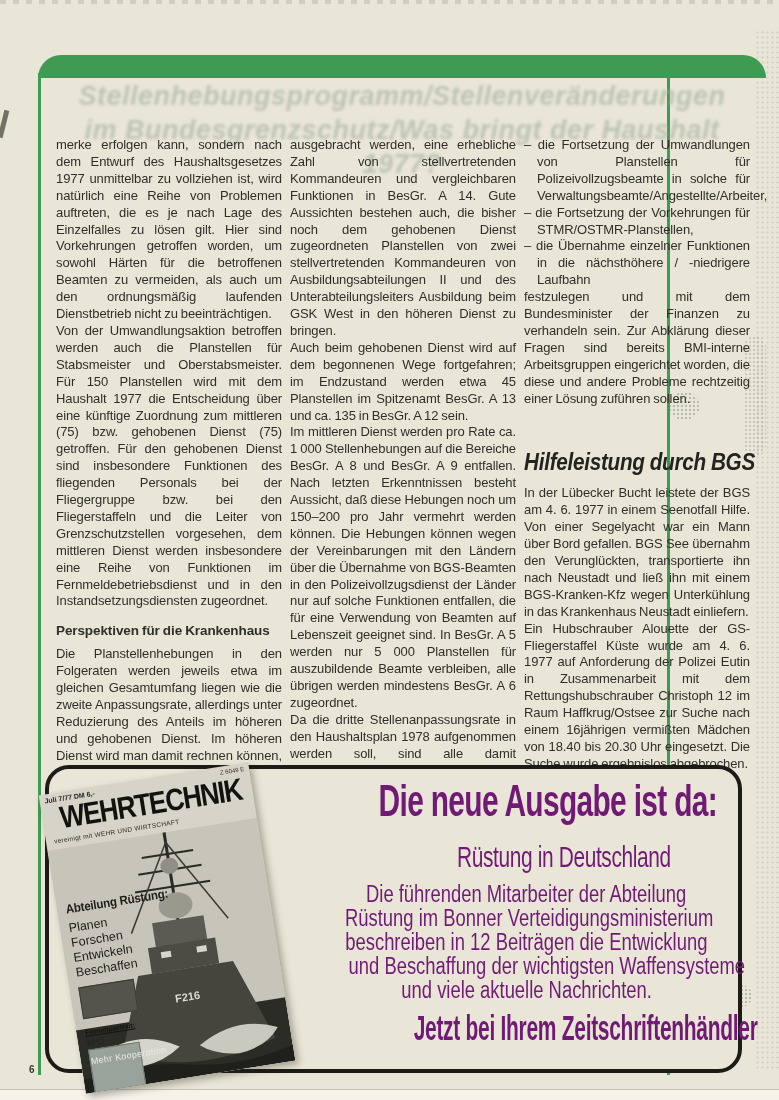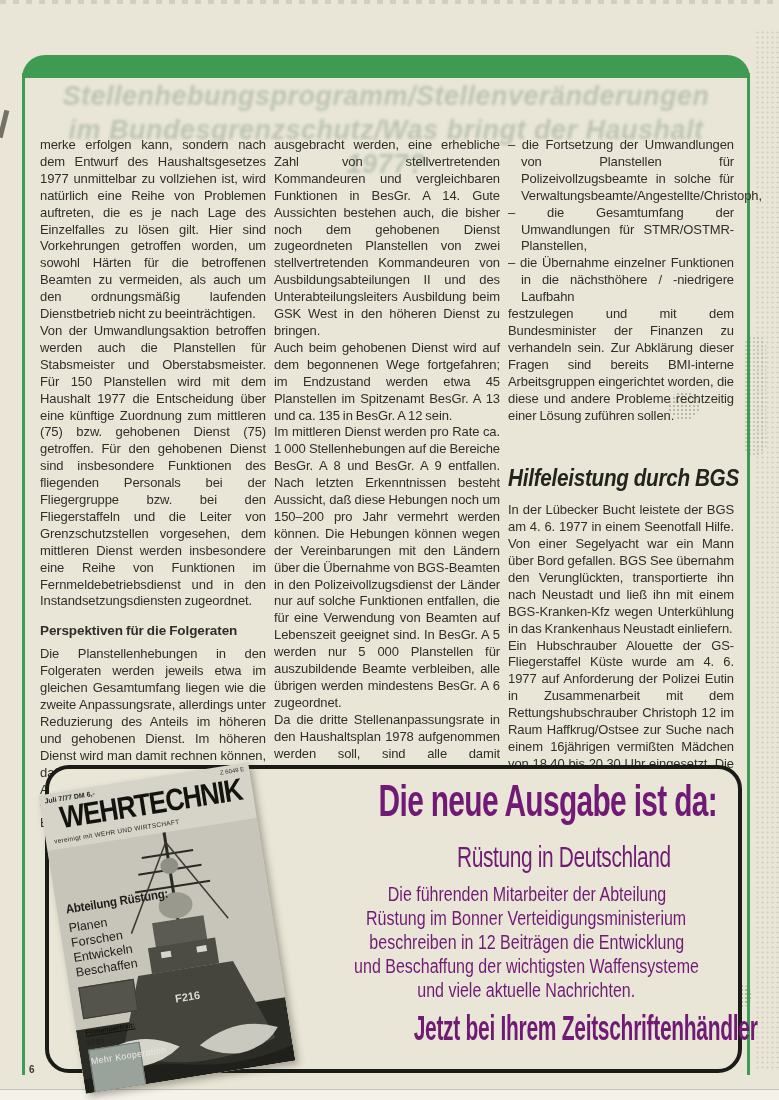--- a/index.html
+++ b/index.html
@@ -24,21 +24,21 @@
   .halftone{position:absolute;border-radius:50%;
     background-image:radial-gradient(#8f9884 35%,transparent 40%);
     background-size:4px 4px;opacity:.55;}
   .ht1{left:668px;top:392px;width:32px;height:28px;}
   .ht2{left:744px;top:336px;width:22px;height:120px;border-radius:10px;opacity:.35;}
   .ht3{left:724px;top:984px;width:28px;height:24px;}
   .bottom-strip{position:absolute;left:0;top:1089px;width:779px;height:11px;
     background:#f4f2e9;border-top:1px solid #c6c3b6;}
 
   
-  .card{position:absolute;left:22px;top:55px;width:728px;height:1025px;}
+  .card{position:absolute;left:38px;top:55px;width:632px;height:1025px;}
   .card-topbar{position:absolute;left:0;top:0;width:728px;height:23px;
     background:var(--green,#3f9b51);
     border-radius:26px 26px 0 0;}
   .card-side{position:absolute;top:18px;width:3px;height:1002px;background:var(--green,#3f9b51);}
   .card-side.left{left:0;}
   .card-side.right{right:0;}
 
   
   .ghost{position:absolute;left:30px;top:24px;width:668px;text-align:center;
     font-weight:bold;font-style:italic;font-size:27px;line-height:34px;
@@ -66,21 +66,21 @@
     background:#eae6d7;}
   .ad-right{position:absolute;left:250px;top:6px;width:455px;text-align:center;color:#701a75;}
   .ad-headline{font-size:44px;font-weight:bold;letter-spacing:-1px;
     display:inline-block;transform:scaleX(.68);transform-origin:center;
     white-space:nowrap;line-height:52px;}
   .ad-sub{display:block;text-align:right;padding-left:46px;margin-top:14px;}
   .ad-sub span{display:inline-block;font-size:29px;font-weight:400;
     transform:scaleX(.72);transform-origin:left center;white-space:nowrap;
     letter-spacing:-.5px;}
   .ad-body{margin-top:8px;line-height:24px;}
-  .ad-body div{font-size:20px;white-space:nowrap;}
+  .ad-body div{font-size:23px;white-space:nowrap;}
   .ad-body div span{display:inline-block;transform:scaleX(.8);transform-origin:center;}
   .ad-cta{margin-top:6px;}
   .ad-cta span{display:inline-block;font-size:35px;font-weight:bold;
     transform:scaleX(.6);transform-origin:center;white-space:nowrap;
     letter-spacing:-.5px;}
 
   
   .cover{position:absolute;left:12px;top:8px;width:212px;height:302px;
     transform:rotate(-9deg);transform-origin:50% 50%;
     background:#d6d3c9;box-shadow:3px 4px 7px rgba(40,40,30,.35);
@@ -126,33 +126,33 @@
 
     <div class="ghost">
       <div>Stellenhebungsprogramm/Stellenveränderungen</div>
       <div>im Bundesgrenzschutz/Was bringt der Haushalt 1977?</div>
     </div>
 
     <div class="columns">
         <div class="col">
           <p>merke erfolgen kann, sondern nach dem Entwurf des Haushaltsgesetzes 1977 unmittelbar zu vollziehen ist, wird natürlich eine Reihe von Problemen auftreten, die es je nach Lage des Einzelfalles zu lösen gilt. Hier sind Vorkehrungen getroffen worden, um sowohl Härten für die betroffenen Beamten zu vermeiden, als auch um den ordnungsmäßig laufenden Dienstbetrieb nicht zu beeinträchtigen.</p>
           <p>Von der Umwandlungsaktion betroffen werden auch die Planstellen für Stabsmeister und Oberstabsmeister. Für 150 Planstellen wird mit dem Haushalt 1977 die Entscheidung über eine künftige Zuordnung zum mittleren (75) bzw. gehobenen Dienst (75) getroffen. Für den gehobenen Dienst sind insbesondere Funktionen des fliegenden Personals bei der Fliegergruppe bzw. bei den Fliegerstaffeln und die Leiter von Grenzschutzstellen vorgesehen, dem mittleren Dienst werden insbesondere eine Reihe von Funktionen im Fernmeldebetriebsdienst und in den Instandsetzungsdiensten zugeordnet.</p>
-          <h3>Perspektiven für die Folgeraten</h3>
+          <h3>Perspektiven für die Krankenhaus</h3>
           <p>Die Planstellenhebungen in den Folgeraten werden jeweils etwa im gleichen Gesamtumfang liegen wie die zweite Anpassungsrate, allerdings unter Reduzierung des Anteils im höheren und gehobenen Dienst. Im höheren Dienst wird man damit rechnen können, daß die überwiegende Zahl der Abteilungskommandeure und vergleichbare Funktionen im Endzustand in BesGr. A 15</p>
         </div>
         <div class="col">
           <p>ausgebracht werden, eine erhebliche Zahl von stellvertretenden Kommandeuren und vergleichbaren Funktionen in BesGr. A 14. Gute Aussichten bestehen auch, die bisher noch dem gehobenen Dienst zugeordneten Planstellen von zwei stellvertretenden Kommandeuren von Ausbildungsabteilungen II und des Unterabteilungsleiters Ausbildung beim GSK West in den höheren Dienst zu bringen.</p>
           <p>Auch beim gehobenen Dienst wird auf dem begonnenen Wege fortgefahren; im Endzustand werden etwa 45 Planstellen im Spitzenamt BesGr. A 13 und ca. 135 in BesGr. A 12 sein.</p>
           <p>Im mittleren Dienst werden pro Rate ca. 1 000 Stellenhebungen auf die Bereiche BesGr. A 8 und BesGr. A 9 entfallen. Nach letzten Erkenntnissen besteht Aussicht, daß diese Hebungen noch um 150–200 pro Jahr vermehrt werden können. Die Hebungen können wegen der Vereinbarungen mit den Ländern über die Übernahme von BGS-Beamten in den Polizeivollzugsdienst der Länder nur auf solche Funktionen entfallen, die für eine Verwendung von Beamten auf Lebenszeit geeignet sind. In BesGr. A 5 werden nur 5 000 Planstellen für auszubildende Beamte verbleiben, alle übrigen werden mindestens BesGr. A 6 zugeordnet.</p>
           <p>Da die dritte Stellenanpassungsrate in den Haushaltsplan 1978 aufgenommen werden soll, sind alle damit zusammenhängenden Probleme bis zum Herbst 1977 zu lösen. Insbesondere werden</p>
           <p class="dash">– die Planstellenhebungen im einzelnen,</p>
         </div>
         <div class="col">
-          <p class="dash">– die Fortsetzung der Umwandlungen von Planstellen für Polizeivollzugsbeamte in solche für Verwaltungsbeamte/Angestellte/Christoph,</p>
-          <p class="dash">– die Gesamtumfang der Umwandlungen für STMR/OSTMR-Planstellen,</p>
+          <p class="dash">– die Fortsetzung der Umwandlungen von Planstellen für Polizeivollzugsbeamte in solche für Verwaltungsbeamte/Angestellte/Arbeiter,</p>
+          <p class="dash">– die Fortsetzung der Vorkehrungen für STMR/OSTMR-Planstellen,</p>
           <p class="dash">– die Übernahme einzelner Funktionen in die nächsthöhere / -niedrigere Laufbahn</p>
           <p>festzulegen und mit dem Bundesminister der Finanzen zu verhandeln sein. Zur Abklärung dieser Fragen sind bereits BMI-interne Arbeitsgruppen eingerichtet worden, die diese und andere Probleme rechtzeitig einer Lösung zuführen sollen.</p>
           <h2>Hilfeleistung durch BGS</h2>
           <p>In der Lübecker Bucht leistete der BGS am 4. 6. 1977 in einem Seenotfall Hilfe. Von einer Segelyacht war ein Mann über Bord gefallen. BGS See übernahm den Verunglückten, transportierte ihn nach Neustadt und ließ ihn mit einem BGS-Kranken-Kfz wegen Unterkühlung in das Krankenhaus Neustadt einliefern.</p>
           <p>Ein Hubschrauber Alouette der GS-Fliegerstaffel Küste wurde am 4. 6. 1977 auf Anforderung der Polizei Eutin in Zusammenarbeit mit dem Rettungshubschrauber Christoph 12 im Raum Haffkrug/Ostsee zur Suche nach einem 16jährigen vermißten Mädchen von 18.40 bis 20.30 Uhr eingesetzt. Die Suche wurde ergebnislos abgebrochen.</p>
           <p class="sig">B.</p>
         </div>
       </div>
   </div>
 

